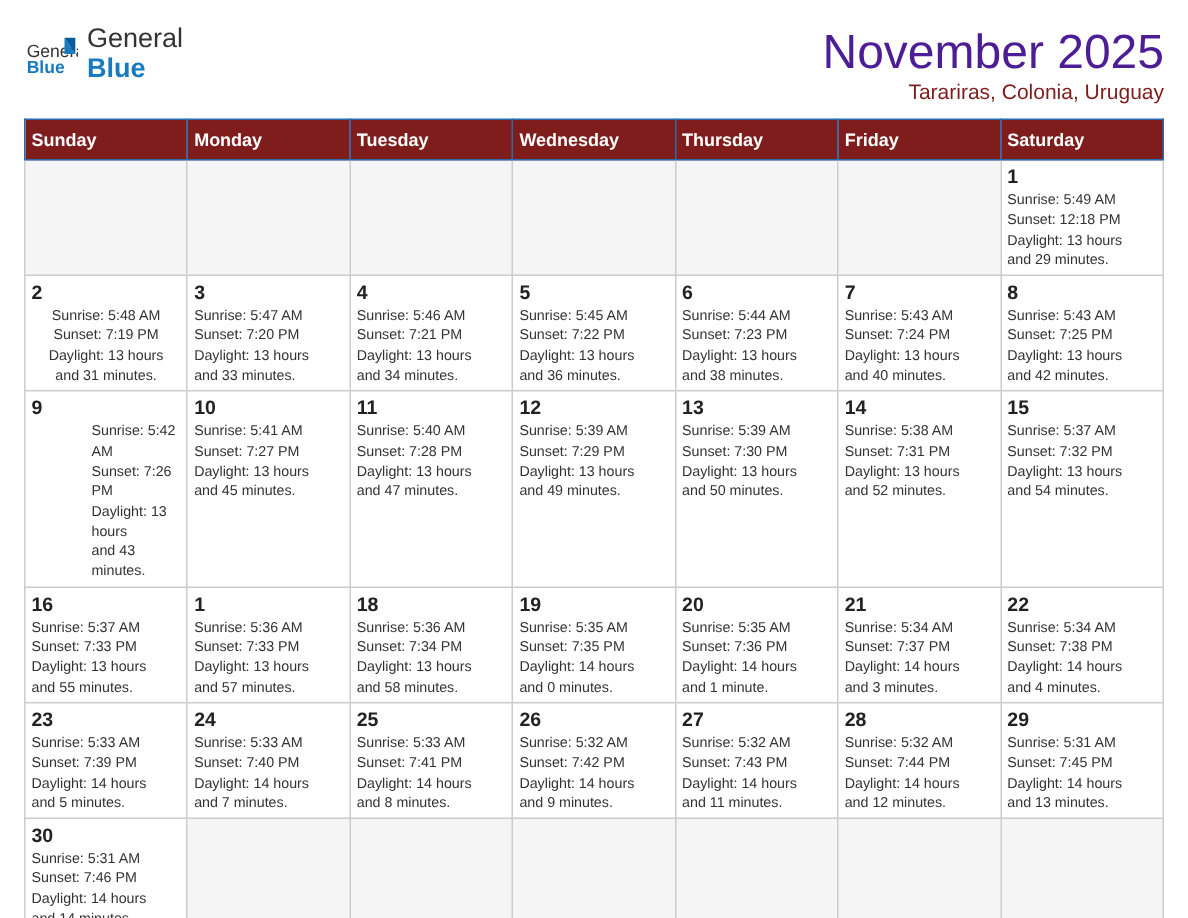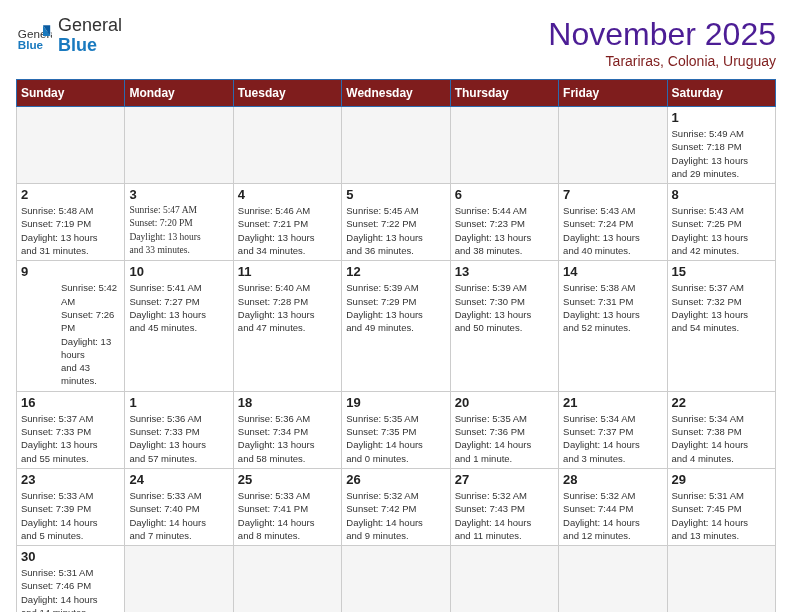--- a/index.html
+++ b/index.html
@@ -127,36 +127,36 @@
   <tr class="week-row">
         <td class="empty"></td>
         <td class="empty"></td>
         <td class="empty"></td>
         <td class="empty"></td>
         <td class="empty"></td>
         <td class="empty"></td>
         <td>
           <span class="day-number">1</span>
           <div class="day-info" style="white-space: pre-line;">Sunrise: 5:49 AM
-Sunset: 7:18 PM
+Sunset: 12:18 PM
 Daylight: 13 hours
 and 29 minutes.</div>
         </td>
       </tr>
       <tr class="week-row">
         <td>
           <span class="day-number">2</span>
-          <div class="day-info" style="white-space: pre-line;">Sunrise: 5:48 AM
+          <div class="day-info" style="white-space: pre-line; text-align: center;">Sunrise: 5:48 AM
 Sunset: 7:19 PM
 Daylight: 13 hours
 and 31 minutes.</div>
         </td>
         <td>
           <span class="day-number">3</span>
-          <div class="day-info" style="white-space: pre-line; font-family: Liberation Serif, serif;">Sunrise: 5:47 AM
+          <div class="day-info" style="white-space: pre-line;">Sunrise: 5:47 AM
 Sunset: 7:20 PM
 Daylight: 13 hours
 and 33 minutes.</div>
         </td>
         <td>
           <span class="day-number">4</span>
           <div class="day-info" style="white-space: pre-line;">Sunrise: 5:46 AM
 Sunset: 7:21 PM
 Daylight: 13 hours
 and 34 minutes.</div>

